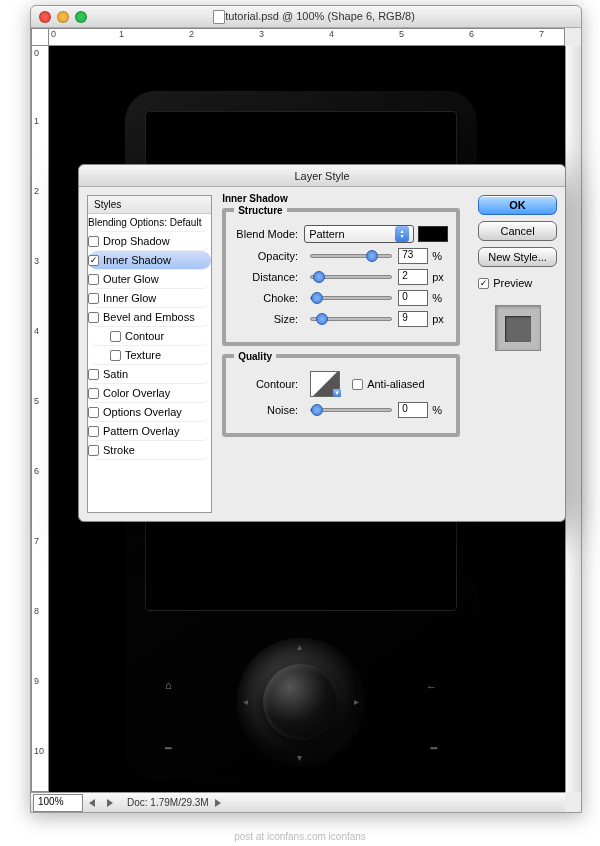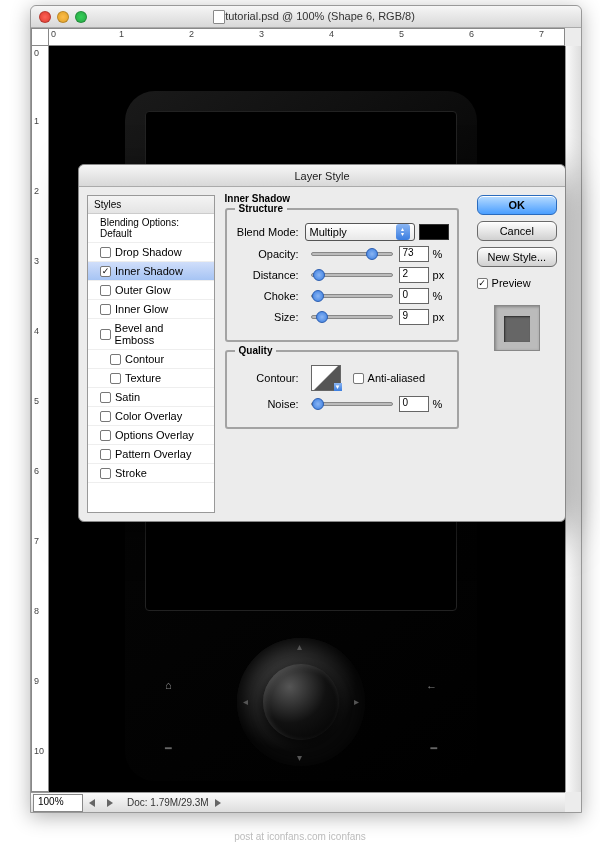--- a/index.html
+++ b/index.html
@@ -44,29 +44,29 @@
 .tri.l { border-top: 4px solid transparent; border-bottom: 4px solid transparent; border-right: 6px solid #666; margin: 0 6px; }
 .doc-info { font-size: 10px; color: #333; margin-left: 8px; }
 
 
 .dialog { position: absolute; top: 164px; left: 78px; width: 488px; height: 358px; background: #ececec; border: 1px solid #888; border-radius: 6px; box-shadow: 0 10px 40px rgba(0,0,0,0.5); }
 .dlg-titlebar { height: 22px; background: linear-gradient(#f6f6f6, #d8d8d8); border-bottom: 1px solid #aaa; border-radius: 6px 6px 0 0; text-align: center; line-height: 22px; color: #222; }
 .dlg-body { display: flex; height: calc(100% - 22px); }
 
 .style-list { width: 130px; border: 1px solid #999; background: #fff; margin: 8px 0 8px 8px; }
 .style-head { background: linear-gradient(#f4f4f4, #e4e4e4); padding: 3px 6px; border-bottom: 1px solid #ccc; font-size: 10px; }
-.style-item { padding: 3px 12px; border-bottom: 1px solid #eee; display: flex; align-items: center; font-size: 10px; gap: 4px; }
+.style-item { padding: 3px 0; border-bottom: 1px solid #eee; display: flex; align-items: center; font-size: 10px; gap: 4px; border-radius: 9px; }
 .style-item.sel { background: linear-gradient(#d0defa, #a6c4f4); }
 .style-item.indent { padding-left: 22px; }
 .chk { width: 11px; height: 11px; border: 1px solid #777; background: #fff; border-radius: 2px; display: inline-flex; align-items: center; justify-content: center; }
 .chk.on::after { content: "✓"; font-size: 9px; color: #000; }
 
 .center-panel { flex: 1; padding: 6px 10px 8px 10px; }
 .section-title { font-size: 10px; font-weight: bold; margin-bottom: 4px; }
-.fieldset { border: 2px solid #a3a3a3; border-radius: 3px; padding: 8px 8px 10px 8px; margin-bottom: 8px; position: relative; }
+.fieldset { border: 4px solid #a3a3a3; border-radius: 3px; padding: 8px 8px 10px 8px; margin-bottom: 8px; position: relative; }
 .legend { position: absolute; top: -7px; left: 8px; background: #ececec; padding: 0 4px; font-size: 10px; font-weight: bold; }
 .row { display: flex; align-items: center; margin: 5px 0; font-size: 10px; }
 .row label { width: 64px; text-align: right; margin-right: 6px; }
 .select { height: 18px; border: 1px solid #555; background: linear-gradient(#fefefe, #e8e8e8); border-radius: 3px; padding: 0 4px; display: flex; align-items: center; justify-content: space-between; }
 .sel-arrows { width: 14px; height: 16px; background: linear-gradient(#8ab5f3, #3a7de0); border-radius: 3px; margin-left: 4px; color: #fff; display: flex; flex-direction: column; align-items: center; justify-content: center; font-size: 6px; line-height: 5px; }
 .swatch { width: 30px; height: 16px; background: #000; border: 1px solid #333; margin-left: 4px; }
 .slider { flex: 1; height: 4px; background: #bcbcbc; border: 1px solid #888; border-radius: 2px; margin: 0 6px; position: relative; }
 .thumb { position: absolute; top: -5px; width: 12px; height: 12px; background: radial-gradient(#8ab5f3, #3a7de0); border-radius: 6px; border: 1px solid #2a5db0; }
 .numbox { width: 30px; height: 16px; border: 1px solid #666; background: #fff; padding: 0 3px; font-size: 10px; }
 .unit { margin-left: 4px; width: 16px; }
@@ -214,21 +214,21 @@
 
     <div class="center-panel">
       <div class="section-title">Inner Shadow</div>
 
       <div class="fieldset">
         <div class="legend">Structure</div>
 
         <div class="row">
           <label>Blend Mode:</label>
           <div class="select" style="width:110px">
-            <span>Multiply</span>
+            <span>Pattern</span>
             <span class="sel-arrows">▴<br>▾</span>
           </div>
           <div class="swatch"></div>
         </div>
 
         <div class="row">
           <label>Opacity:</label>
           <div class="slider">
               <div class="thumb" style="left:68%"></div>
             </div>

